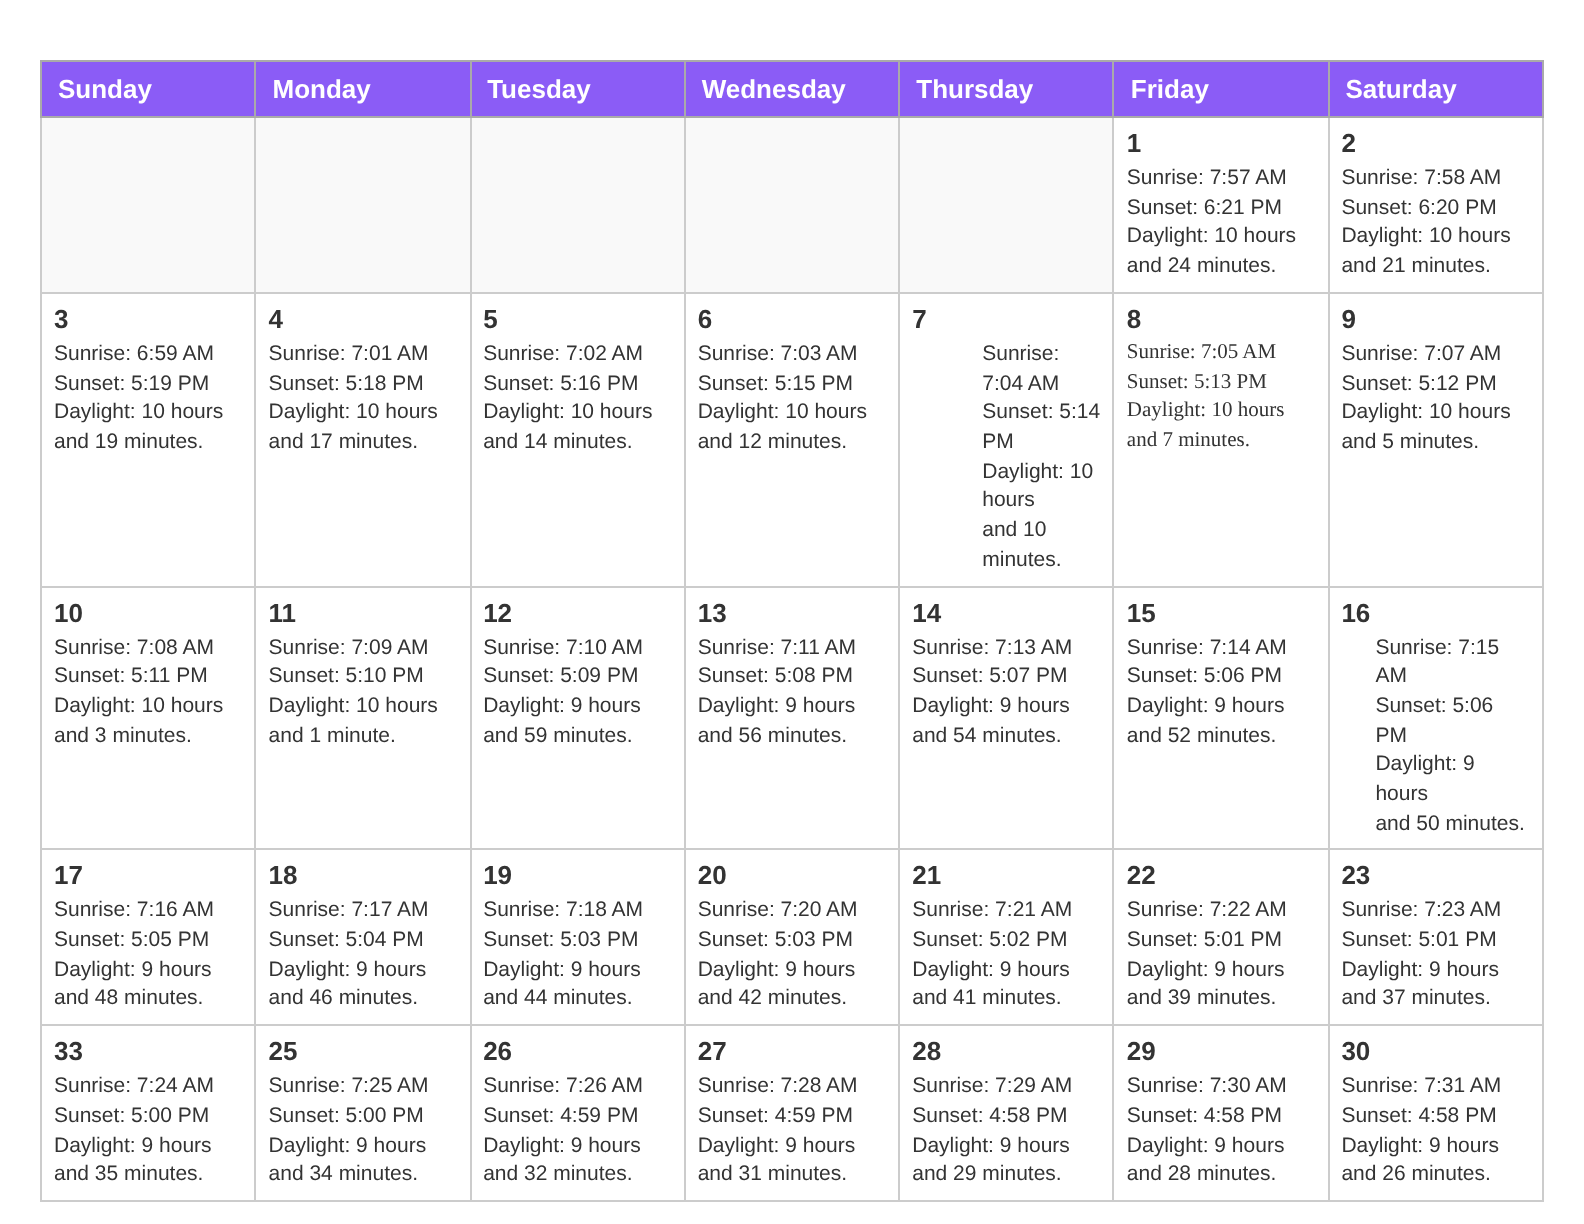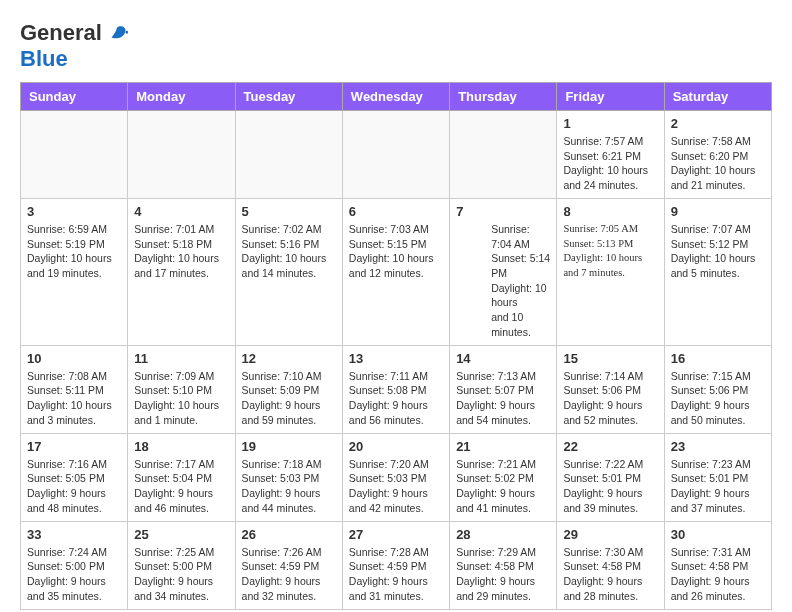--- a/index.html
+++ b/index.html
@@ -73,30 +73,20 @@
     .day-info {
       font-size: 10.5px;
       line-height: 1.4;
       color: #333;
     }
   </style>
 </head>
 <body>
 
 <div class="header">
-  <div class="logo">
-    <div style="display:flex;align-items:center;gap:4px;">
-      <span class="logo-text logo-general">General</span>
-      <svg width="22" height="22" viewBox="0 0 40 40">
-        <path d="M20 10 C25 5, 38 8, 35 18 C32 28, 20 32, 10 28 C15 22, 18 18, 20 10Z" fill="#1a6fc4"></path>
-        <path d="M35 18 C40 12, 42 20, 38 22Z" fill="#1a6fc4"></path>
-      </svg>
-    </div>
-    <span class="logo-text logo-blue">Blue</span>
-  </div>
   <div class="title-section">
   </div>
 </div>
 
 <table class="calendar">
   <thead>
     <tr>
     <th>Sunday</th>
         <th>Monday</th>
         <th>Tuesday</th>
@@ -217,21 +207,21 @@
         </td>
         <td>
           <div class="day-number">15</div>
           <div class="day-info" style="white-space: pre-line;">Sunrise: 7:14 AM
 Sunset: 5:06 PM
 Daylight: 9 hours
 and 52 minutes.</div>
         </td>
         <td>
           <div class="day-number">16</div>
-          <div class="day-info" style="white-space: pre-line;">Sunrise: 7:15 AM
+          <div class="day-info" style="white-space: pre-line; margin-left: 17px;">Sunrise: 7:15 AM
 Sunset: 5:06 PM
 Daylight: 9 hours
 and 50 minutes.</div>
         </td>
       </tr>
       <tr>
         <td>
           <div class="day-number">17</div>
           <div class="day-info" style="white-space: pre-line;">Sunrise: 7:16 AM
 Sunset: 5:05 PM

